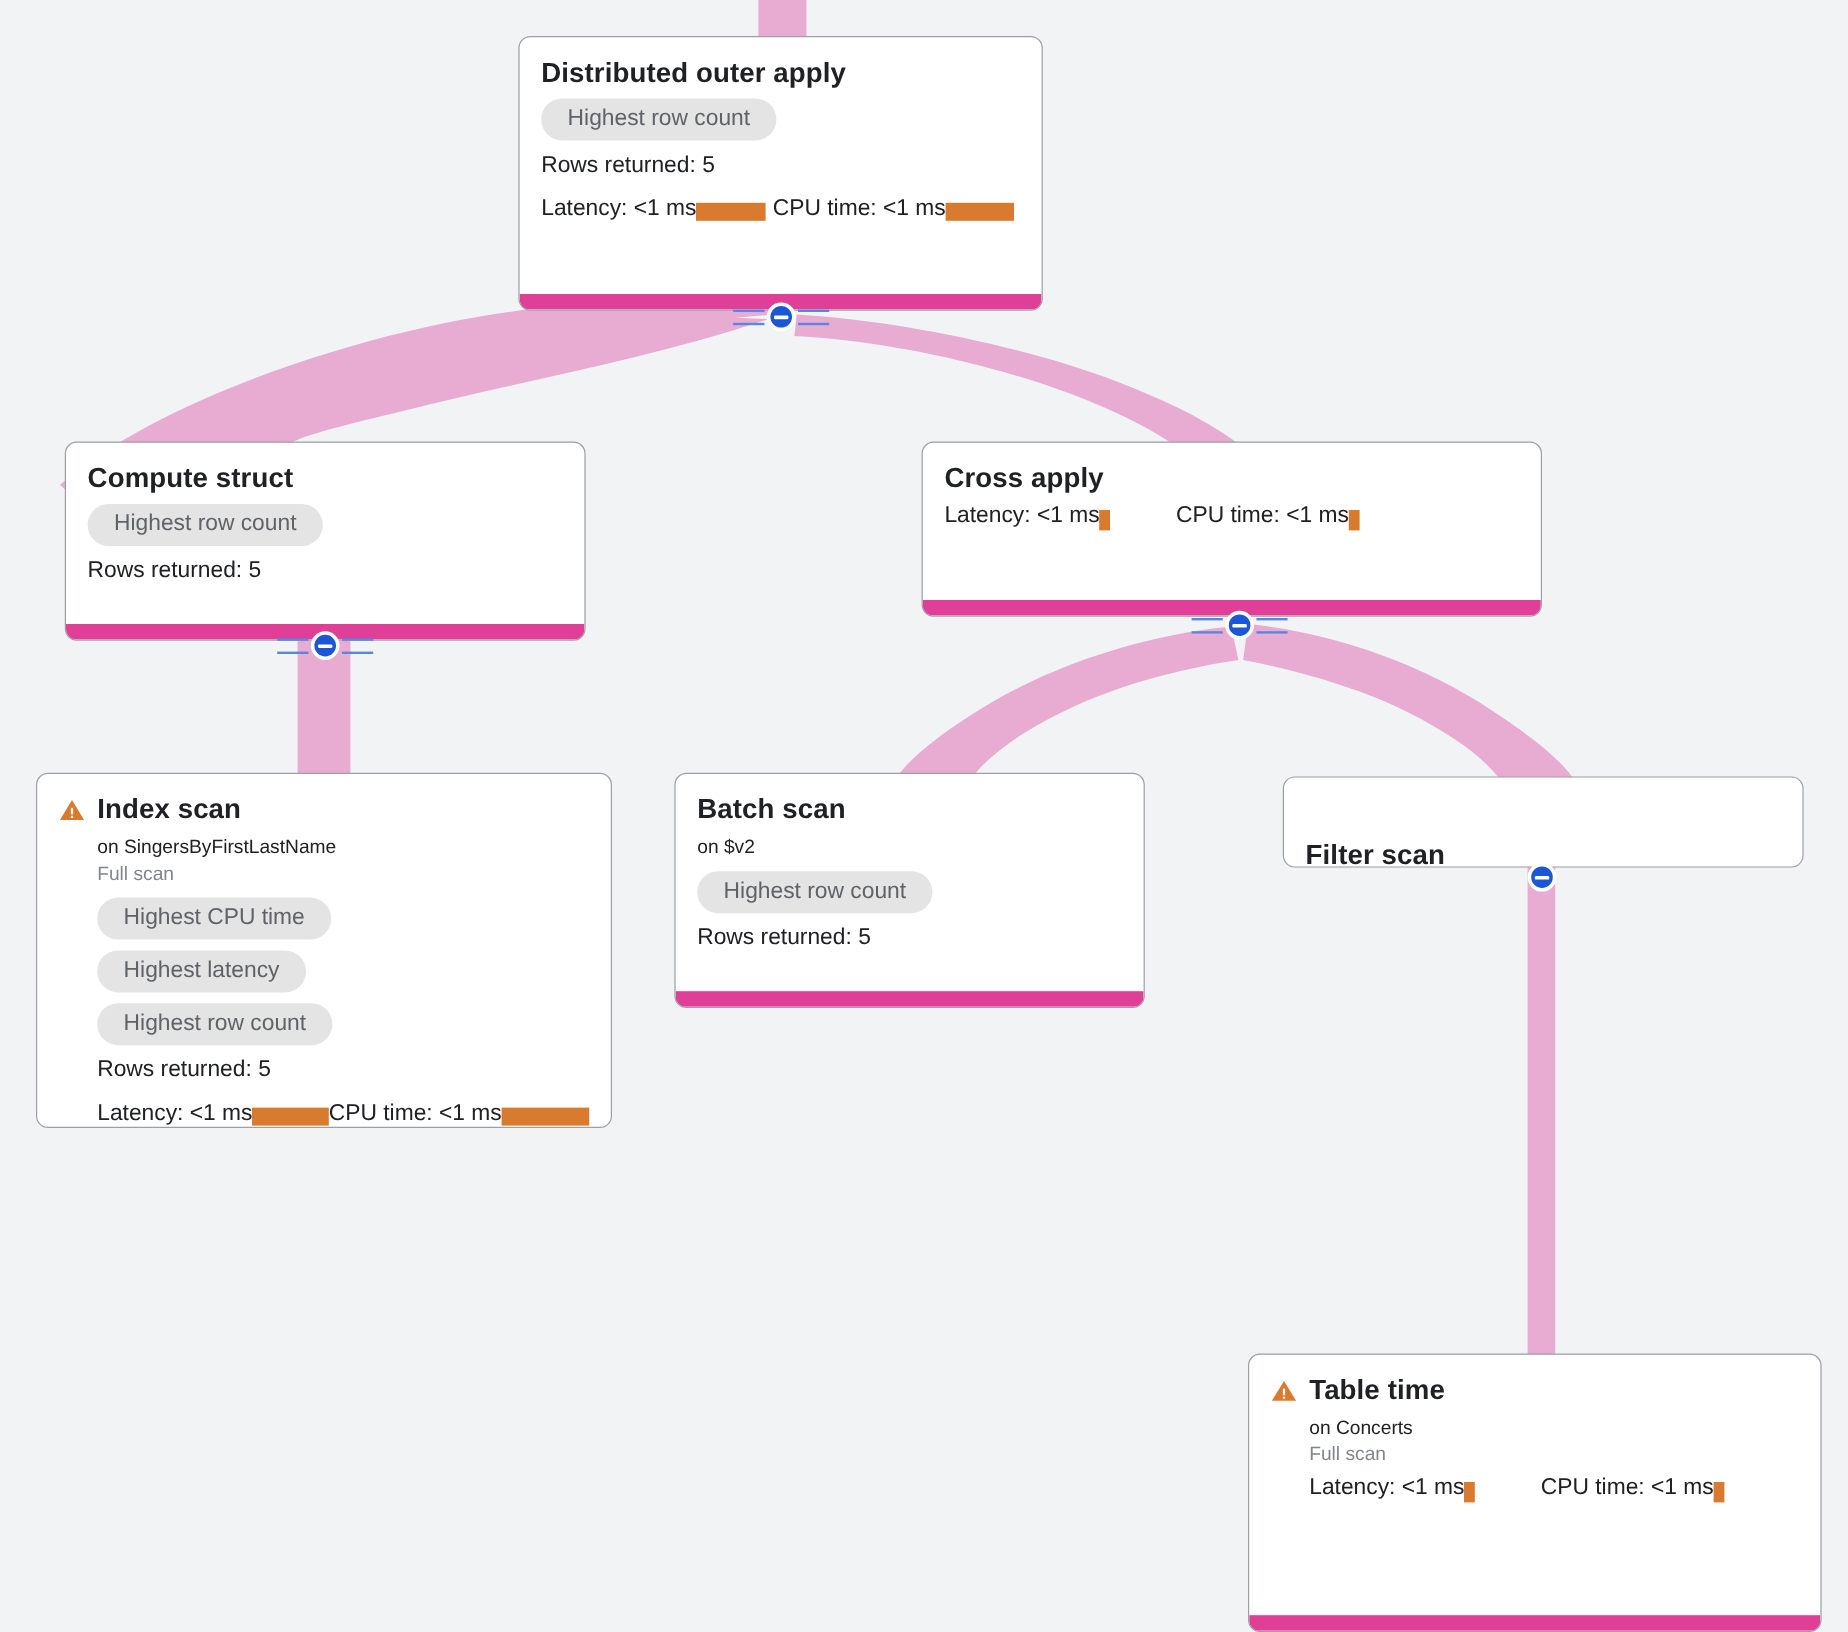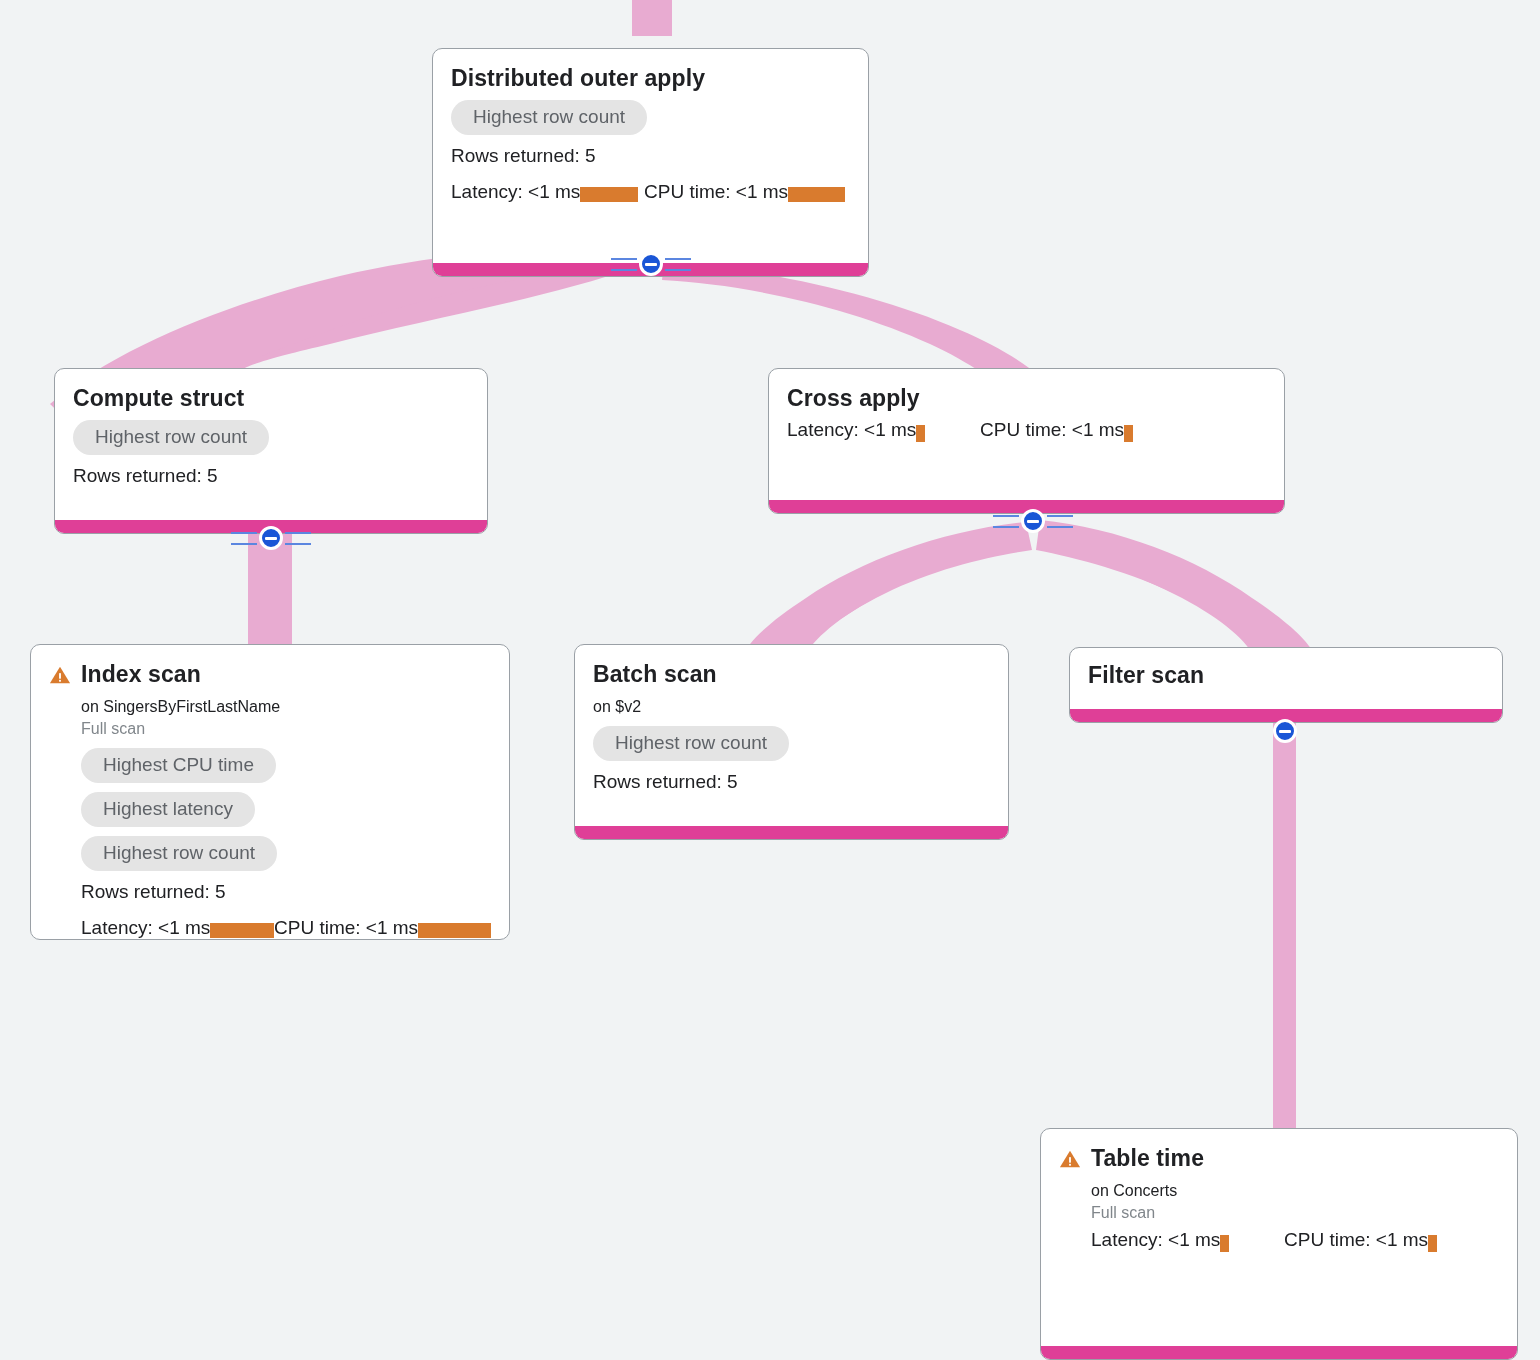--- a/index.html
+++ b/index.html
@@ -212,21 +212,21 @@
                C 1118 528, 1196 558, 1252 598
                C 1288 622, 1310 642, 1316 658
                L 1262 658
                C 1250 640, 1224 618, 1180 596
                C 1130 572, 1078 558, 1036 550 Z"></path>
 
       <rect x="1273" y="720" width="23" height="412"></rect>
     </g>
   </svg>
 
-  <div class="node has-warn" style="left:432px; top:48px; width:437px; height:229px;">
+  <div class="node has-warn" style="left:432px; top:30px; width:437px; height:229px;">
     <div class="node-body">
       <div class="node-head">
         <div class="node-title">Distributed outer apply</div>
       </div>
       <span class="chip">Highest row count</span>
       <div class="rows">Rows returned: 5</div>
       <div class="metrics">
         <div class="metric" style="width:193px;">
           <div class="metric-label">Latency: &lt;1 ms</div>
           <div class="metric-bar" style="width:58px;"></div>
@@ -313,34 +313,34 @@
           <div class="metric">
             <div class="metric-label">CPU time: &lt;1 ms</div>
             <div class="metric-bar" style="width:73px;"></div>
           </div>
         </div>
       </div>
     </div>
     <div class="node-bar"></div>
   </div>
 
-  <div class="node" style="left:562px; top:644px; width:435px; height:196px;margin-left:12px;">
+  <div class="node" style="left:562px; top:644px; width:392px; height:196px;">
     <div class="node-body">
       <div class="node-head">
         <div class="node-title">Batch scan</div>
       </div>
       <div class="node-sub">on $v2</div>
       <span class="chip">Highest row count</span>
       <div class="rows">Rows returned: 5</div>
     </div>
     <div class="node-bar"></div>
   </div>
 
   <div class="node" style="left:1069px; top:647px; width:434px; height:76px;">
-    <div class="node-body" style="padding:14px 20px 6px 18px;">
+    <div class="node-body" style="padding:14px 20px 6px 18px;margin-top:37px;">
       <div class="node-head">
         <div class="node-title">Filter scan</div>
       </div>
     </div>
     <div class="node-bar"></div>
   </div>
   <div class="toggle" style="left:1270px; top:716px;">
     <div class="circle"></div>
     <div class="minus"></div>
   </div>

